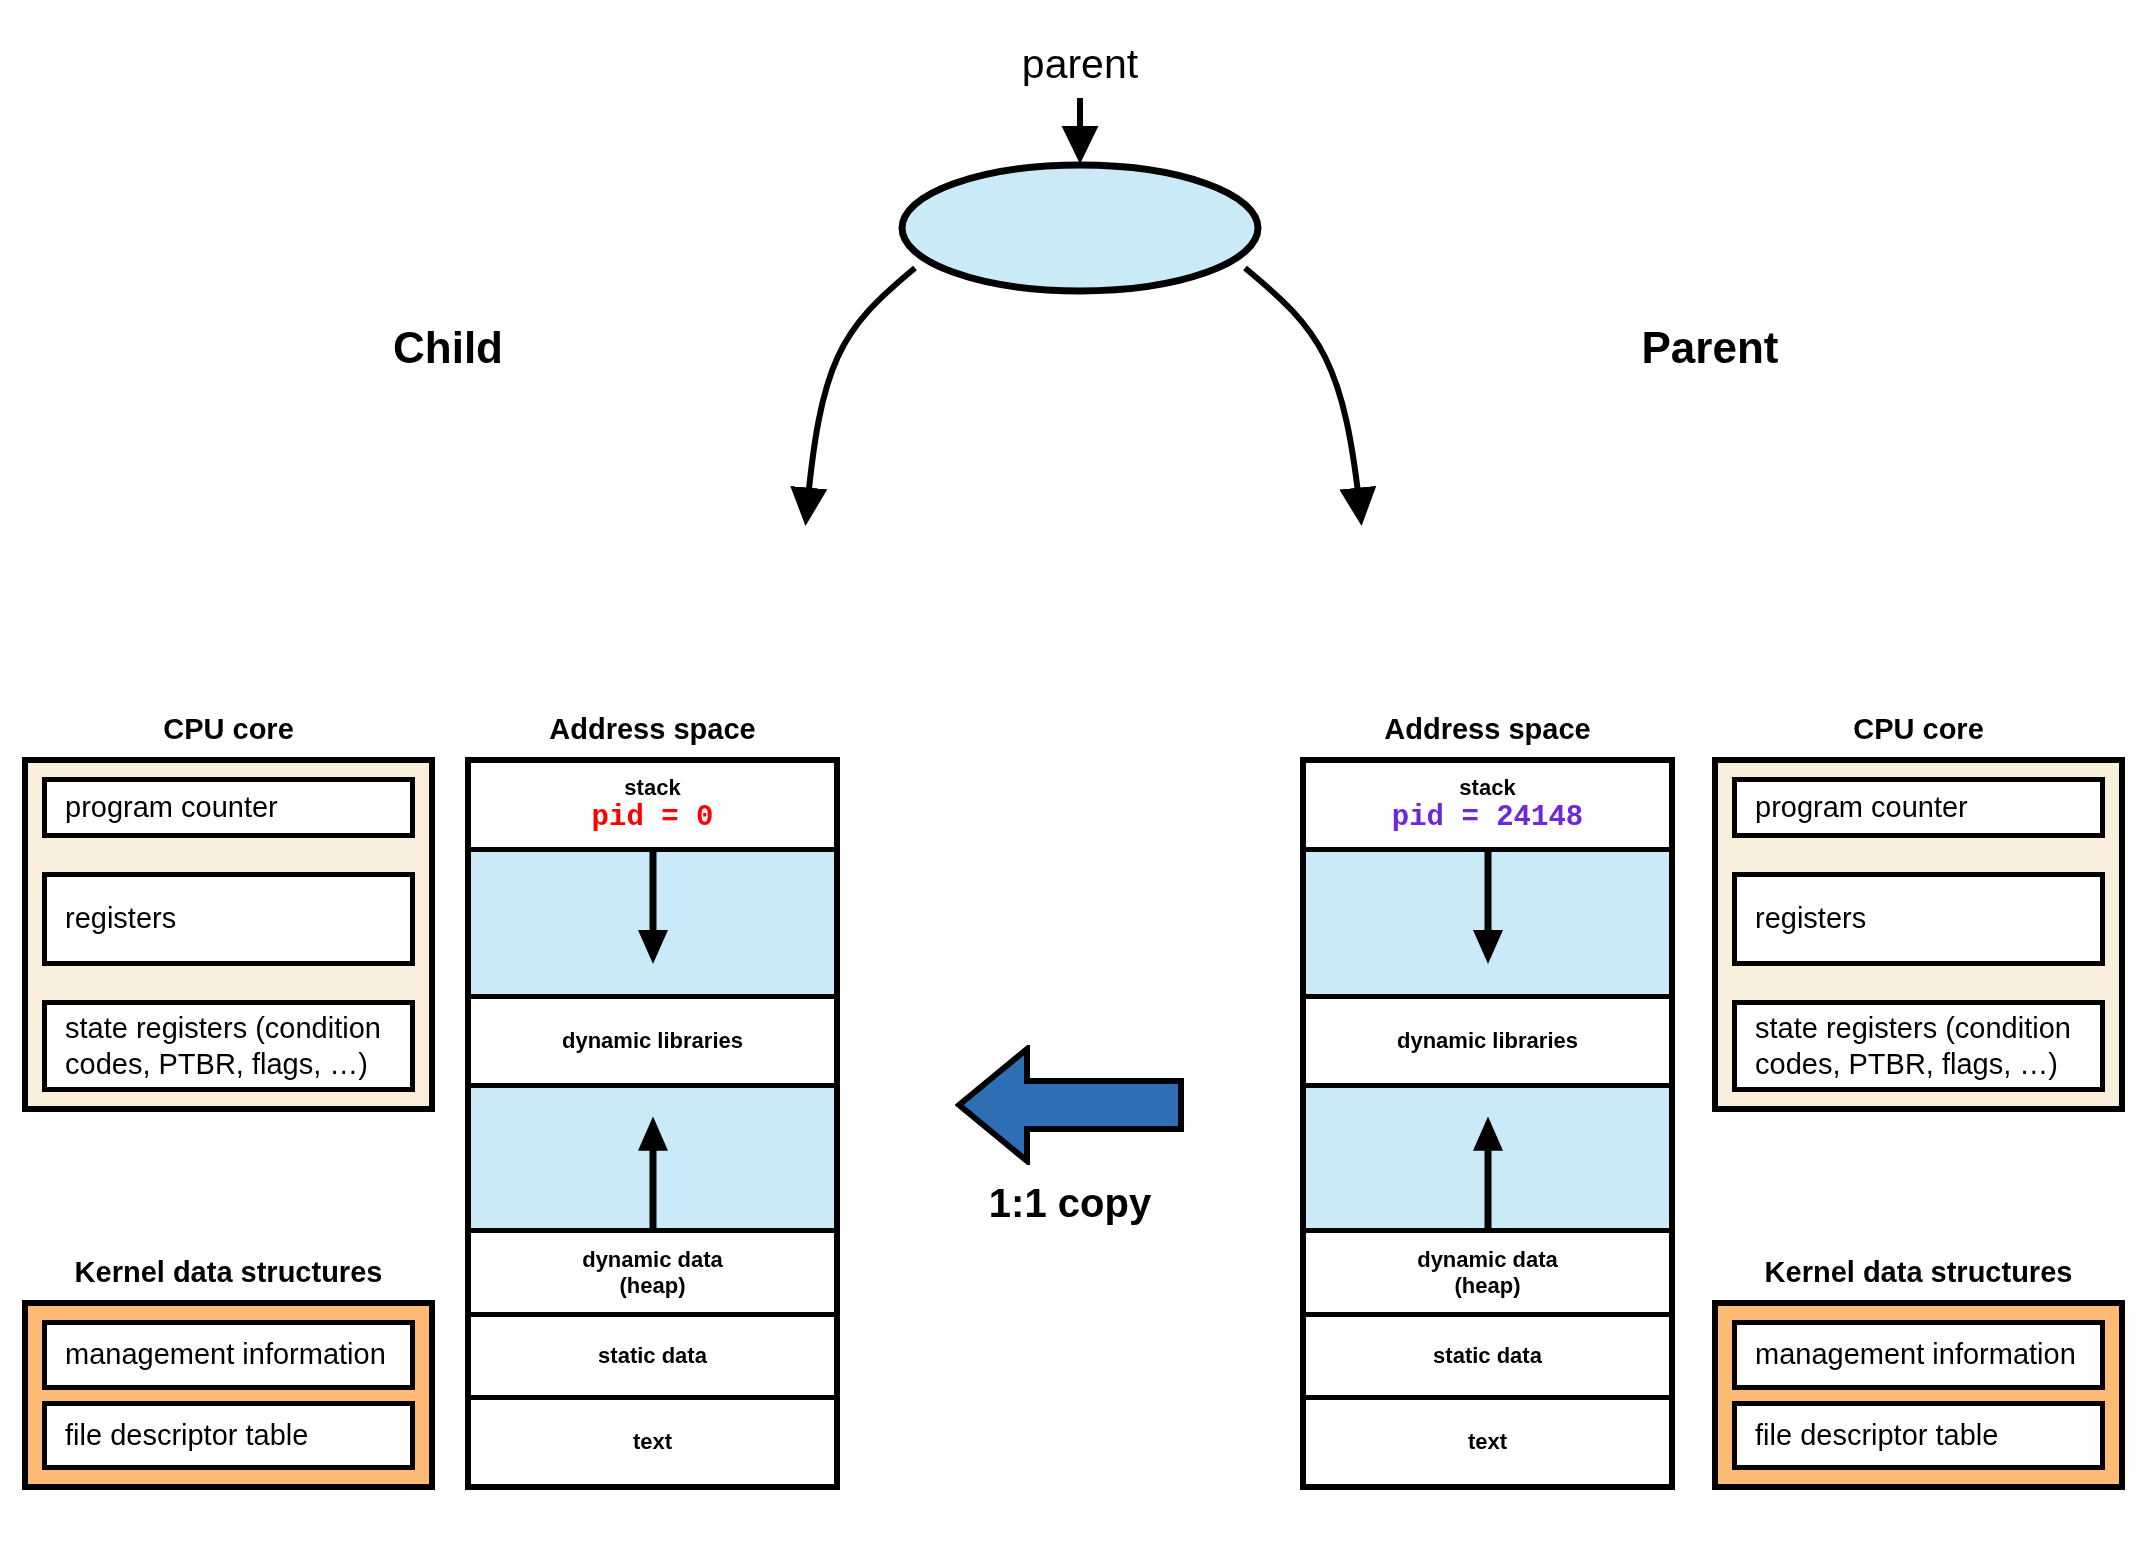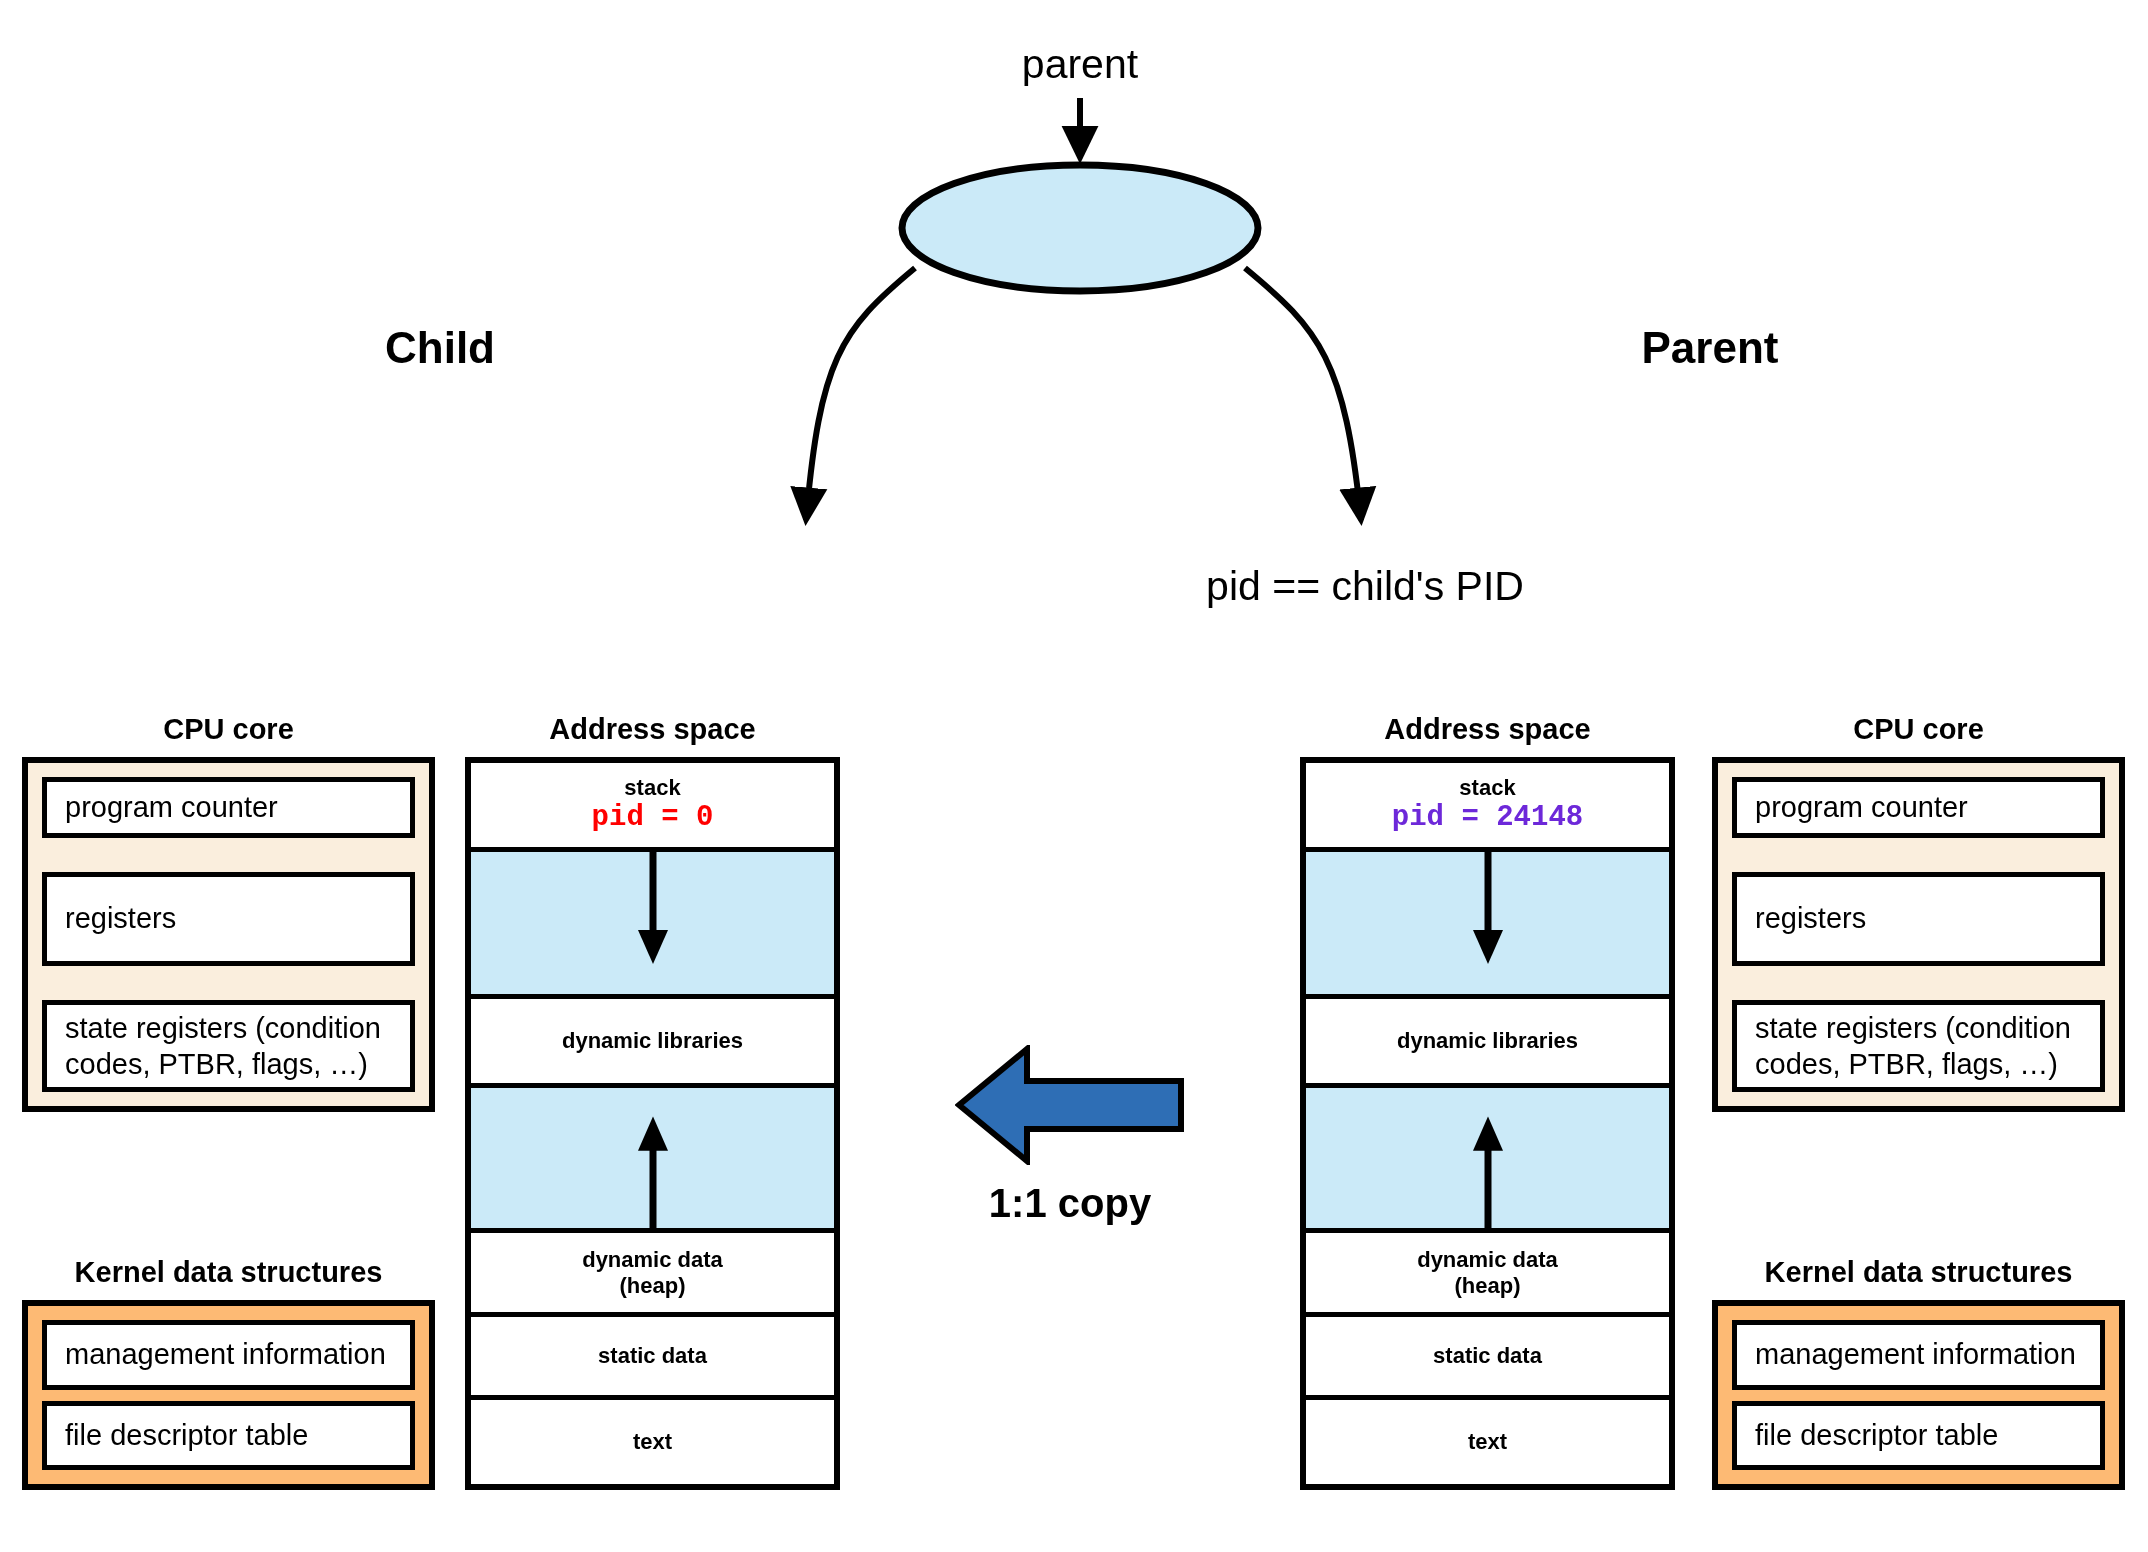--- a/index.html
+++ b/index.html
@@ -114,26 +114,25 @@
     <ellipse cx="1080" cy="228" rx="178" ry="63" fill="#cbeaf8" stroke="#000000" stroke-width="7"></ellipse>
 
     <path d="M 915 268 C 840 330, 820 360, 806 520" fill="none" stroke="#000000" stroke-width="6" marker-end="url(#arrowhead)"></path>
 
     <path d="M 1245 268 C 1320 330, 1345 360, 1361 520" fill="none" stroke="#000000" stroke-width="6" marker-end="url(#arrowhead)"></path>
   </svg>
 
   <div class="txt label-plain center" style="left:940px; top:40px; width:280px;">parent</div>
 
 
-  <div class="txt label-bold-lg center" style="left:300px; top:322px; width:280px;">Child</div>
+  <div class="txt label-bold-lg center" style="left:308px; top:322px; width:280px;">Child</div>
 
   <div class="txt label-bold-lg center" style="left:1570px; top:322px; width:280px;">Parent</div>
 
 
-  <div class="txt label-plain center" style="left:1105px; top:562px; width:520px;">pid == child's PID</div>
 
   <div class="txt col-title center" style="left:22px; top:712px; width:413px;">CPU core</div>
 
   <div class="group-box cpu" style="left:22px; top:757px; width:413px; height:355px;">
     <div class="inner-row" style="height:72px;">
       <span class="box-text">program counter</span>
     </div>
     <div class="inner-row" style="height:112px;">
       <span class="box-text">registers</span>
     </div>

